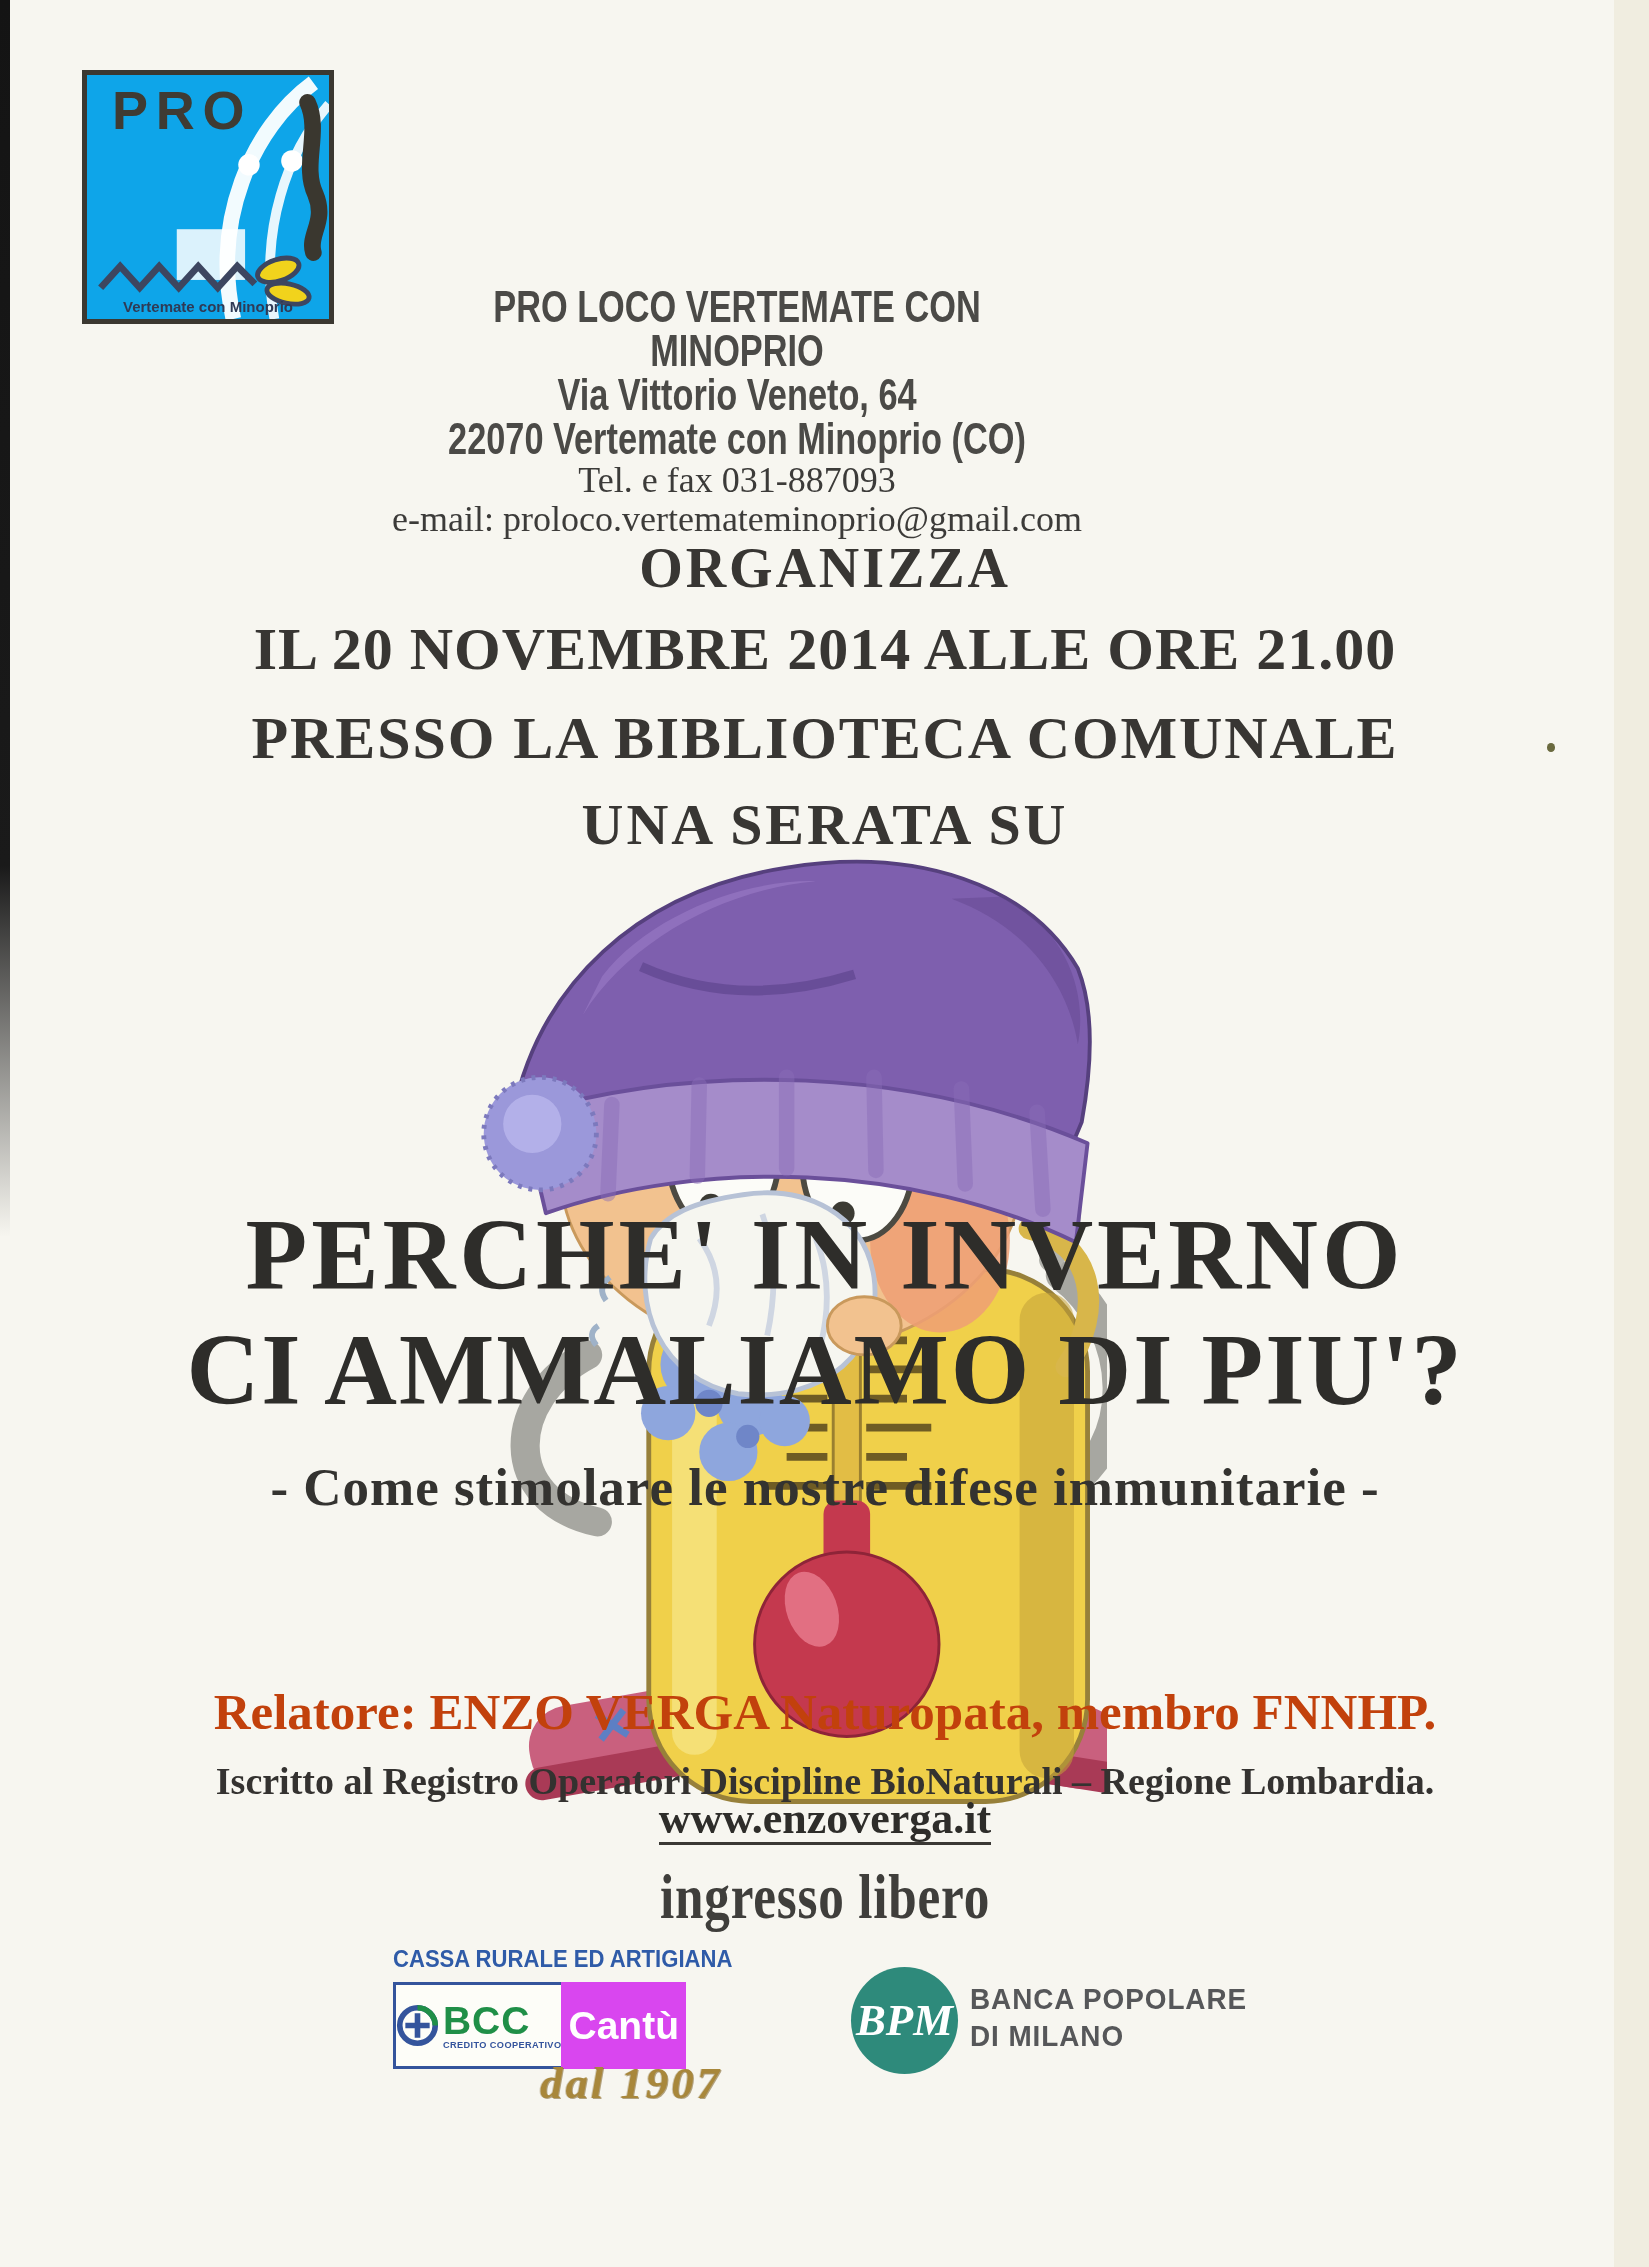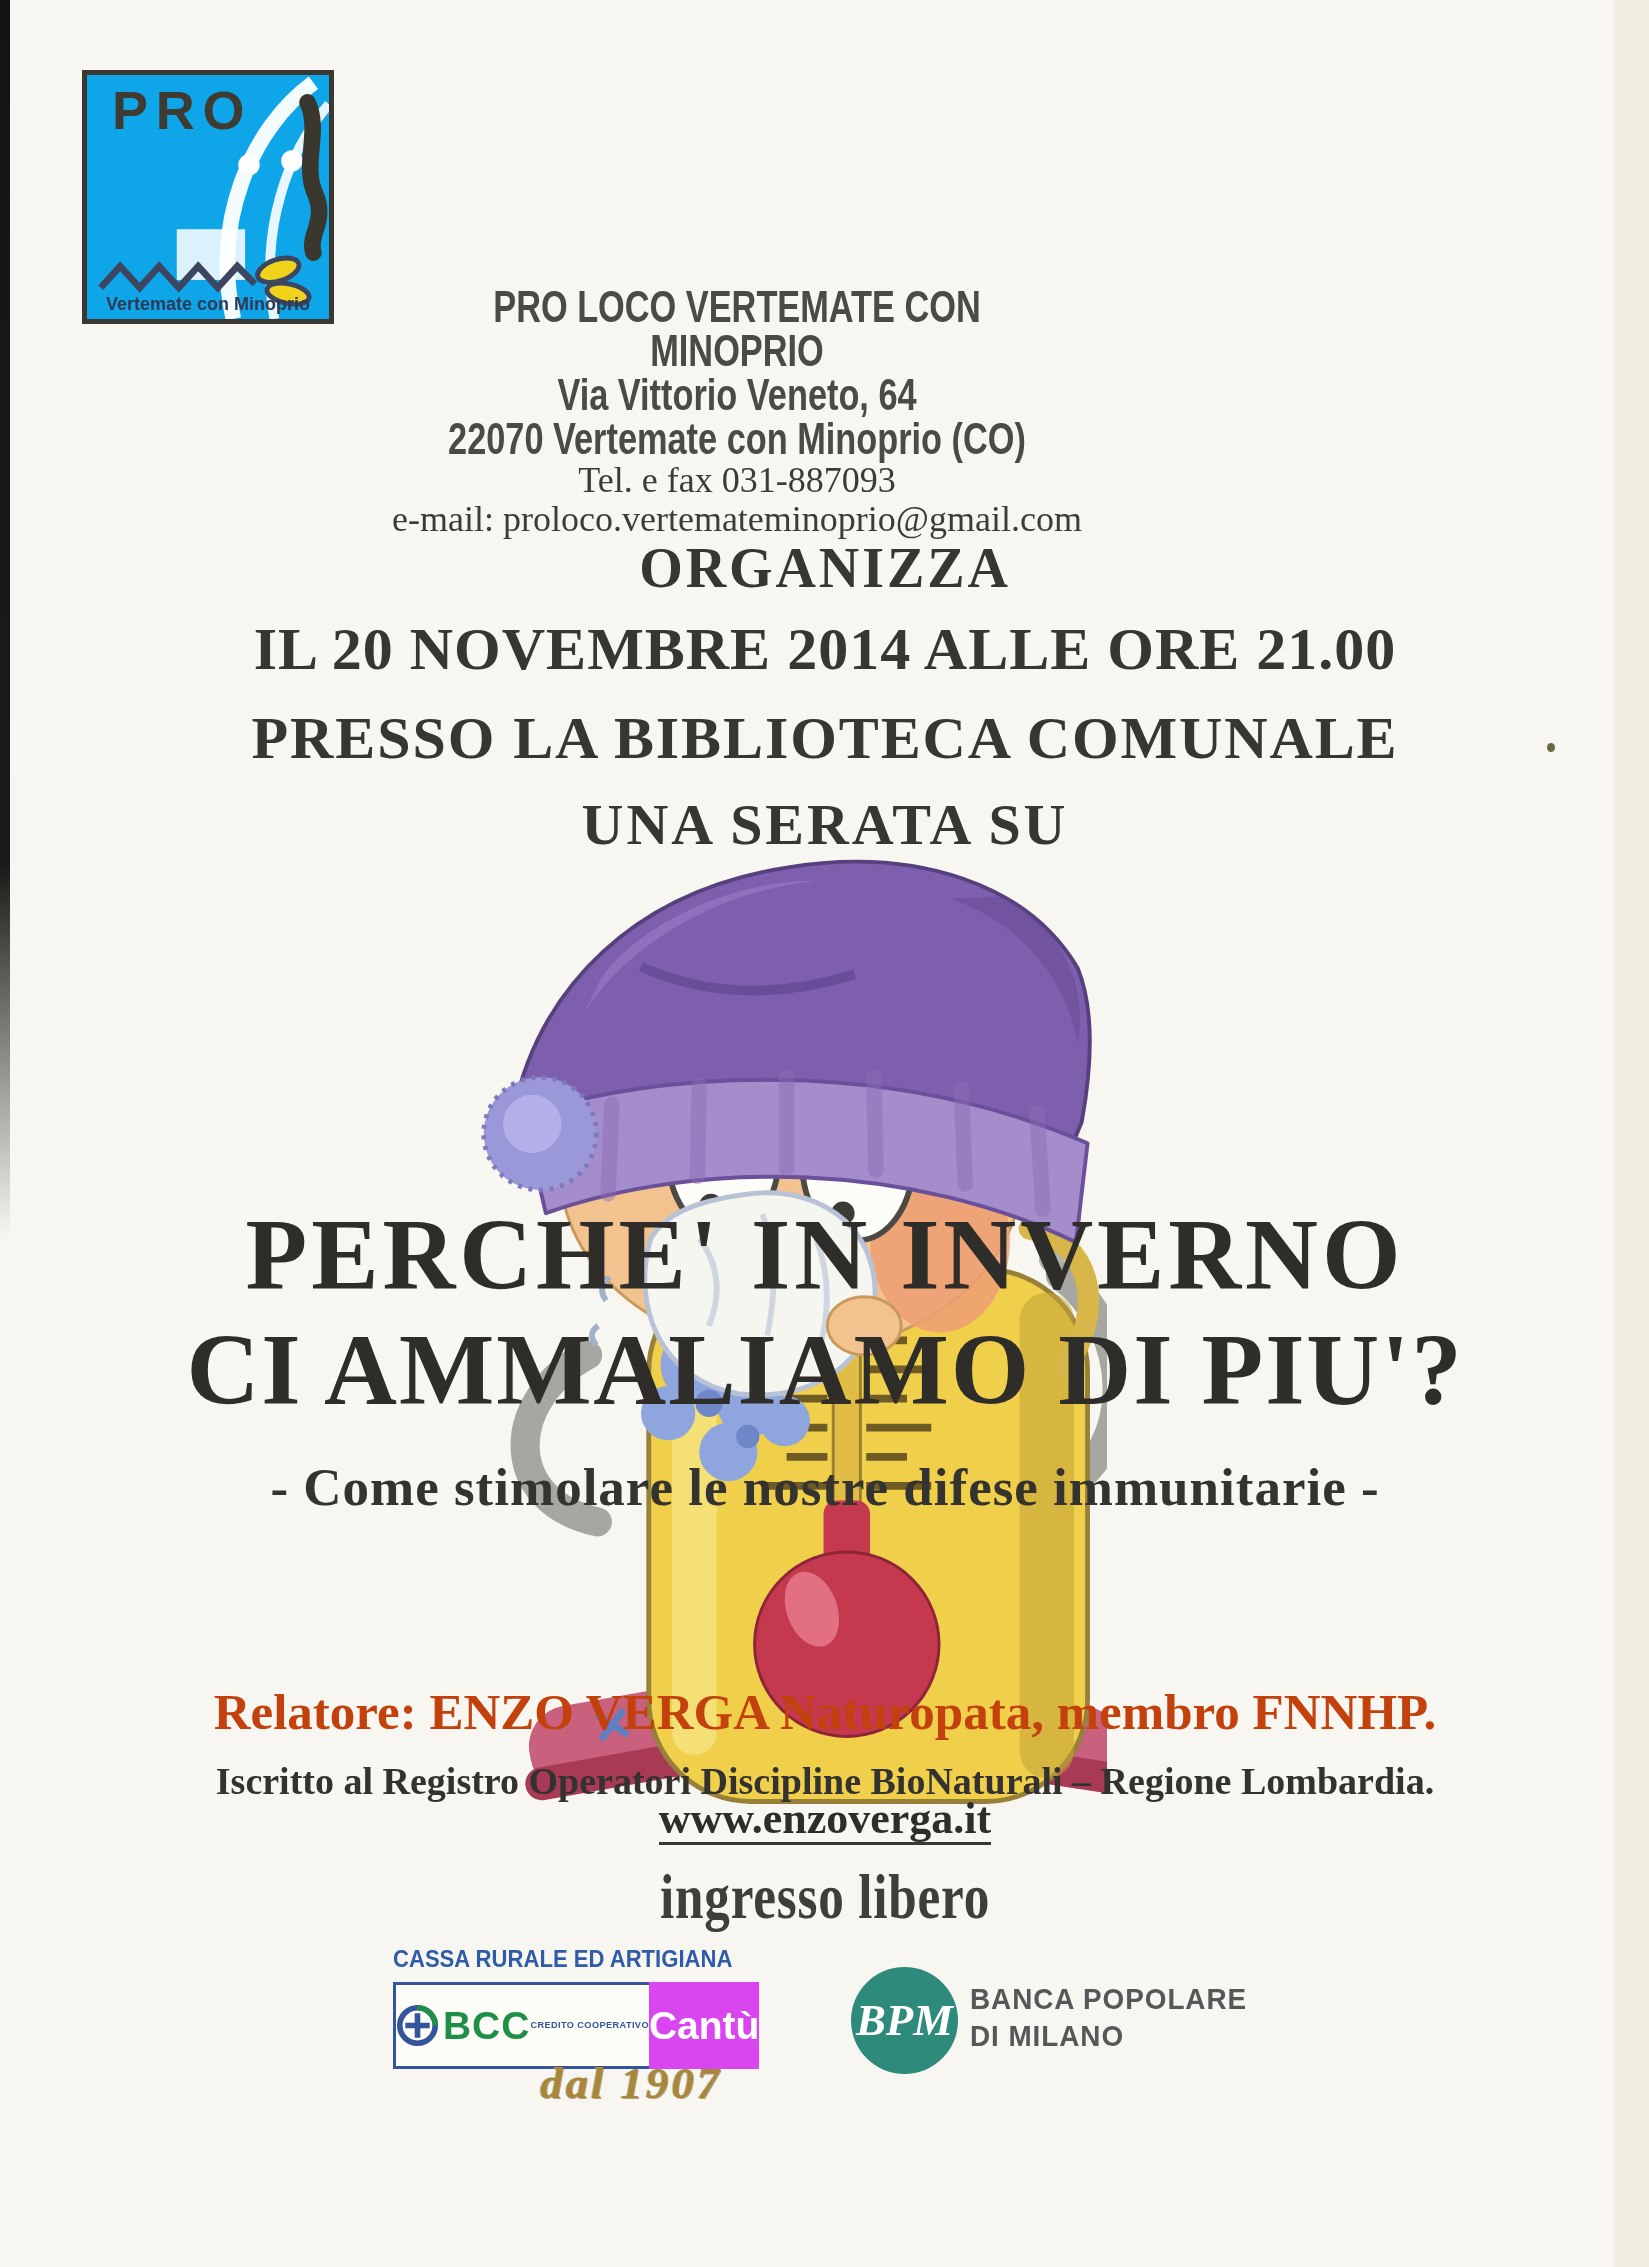--- a/index.html
+++ b/index.html
@@ -19,21 +19,21 @@
 
   
   .logo{position:absolute;left:82px;top:70px;width:252px;height:254px;
     background:#0ea5e9;border:5.8px solid #3b3831;box-sizing:border-box;}
   .logo svg.logo-deco{position:absolute;left:0;top:0;width:100%;height:100%;}
   .logo-pro{position:absolute;left:25px;top:3.9px;font-family:"Liberation Sans",sans-serif;
     font-weight:bold;font-size:54px;letter-spacing:7.8px;color:#3f3b33;}
   .logo-loco{position:absolute;left:11.6px;top:60px;font-family:"Liberation Sans",sans-serif;
     font-weight:bold;font-size:78px;letter-spacing:1.9px;color:#3f3b33;}
   .logo-town{position:absolute;left:0;bottom:3.9px;width:100%;text-align:center;
-    font-family:"Liberation Sans",sans-serif;font-weight:bold;font-size:18px;color:#2f3a55;}
+    font-family:"Liberation Sans",sans-serif;font-weight:bold;font-size:15px;color:#2f3a55;}
 
   
   .org-header{position:absolute;left:349px;top:285px;width:776px;text-align:center;}
   .h-sans{font-family:"Liberation Sans",sans-serif;font-weight:bold;font-size:44px;
     line-height:44px;color:#4b4a47;transform:scaleX(.78);transform-origin:center;}
   .h-serif{font-size:36px;line-height:39px;color:#3c3b39;}
 
   
   .ev{position:absolute;left:0;width:1650px;text-align:center;font-weight:bold;
     color:#383633;z-index:3;line-height:1;}
@@ -55,21 +55,21 @@
   .website span{display:inline-block;border-bottom:3.9px solid #3a3834;padding-bottom:1px;}
   .admission{top:1865px;font-size:64px;letter-spacing:1px;color:#3f3e3b;
     transform:scaleX(.8);transform-origin:center;}
 
   
   .bcc-tagline{position:absolute;left:393px;top:1945px;font-family:"Liberation Sans",sans-serif;
     font-weight:bold;font-size:24px;color:#2f5ba8;transform:scaleX(.92);transform-origin:left;white-space:nowrap;}
   .bcc-box{position:absolute;left:393px;top:1982px;width:293px;height:87px;display:flex;}
   .bcc-left{flex:0 0 157px;background:#fdfdf8;border:3.9px solid #34549c;border-right:none;
     box-sizing:border-box;display:flex;align-items:center;justify-content:center;gap:3.9px;}
-  .bcc-texts{display:flex;flex-direction:row;align-items:center;line-height:1;}
+  .bcc-texts{display:flex;flex-direction:column;line-height:1;}
   .bcc-abbr{font-family:"Liberation Sans",sans-serif;font-weight:bold;font-size:39px;color:#1f8f47;letter-spacing:1px;}
   .bcc-sub{font-family:"Liberation Sans",sans-serif;font-weight:bold;font-size:9.2px;color:#34549c;letter-spacing:0.4px;margin-top:1px;white-space:nowrap;}
   .bcc-right{flex:1;background:#d946ef;display:flex;align-items:center;justify-content:center;
     font-family:"Liberation Sans",sans-serif;font-weight:bold;font-size:39px;color:#fff;}
   .bcc-since{position:absolute;left:540px;top:2057px;font-style:italic;font-weight:bold;
     font-size:45px;color:#a8873b;letter-spacing:2.9px;
     text-shadow:1px 1px 0 rgba(122,92,34,.55), -1px 0 0 rgba(122,92,34,.3);}
   .bpm-mark{position:absolute;left:850px;top:1966px;}
   .bpm-name{position:absolute;left:970px;top:1980px;font-family:"Liberation Sans",sans-serif;
     font-weight:bold;font-size:30px;line-height:37px;color:#565759;letter-spacing:1px;

